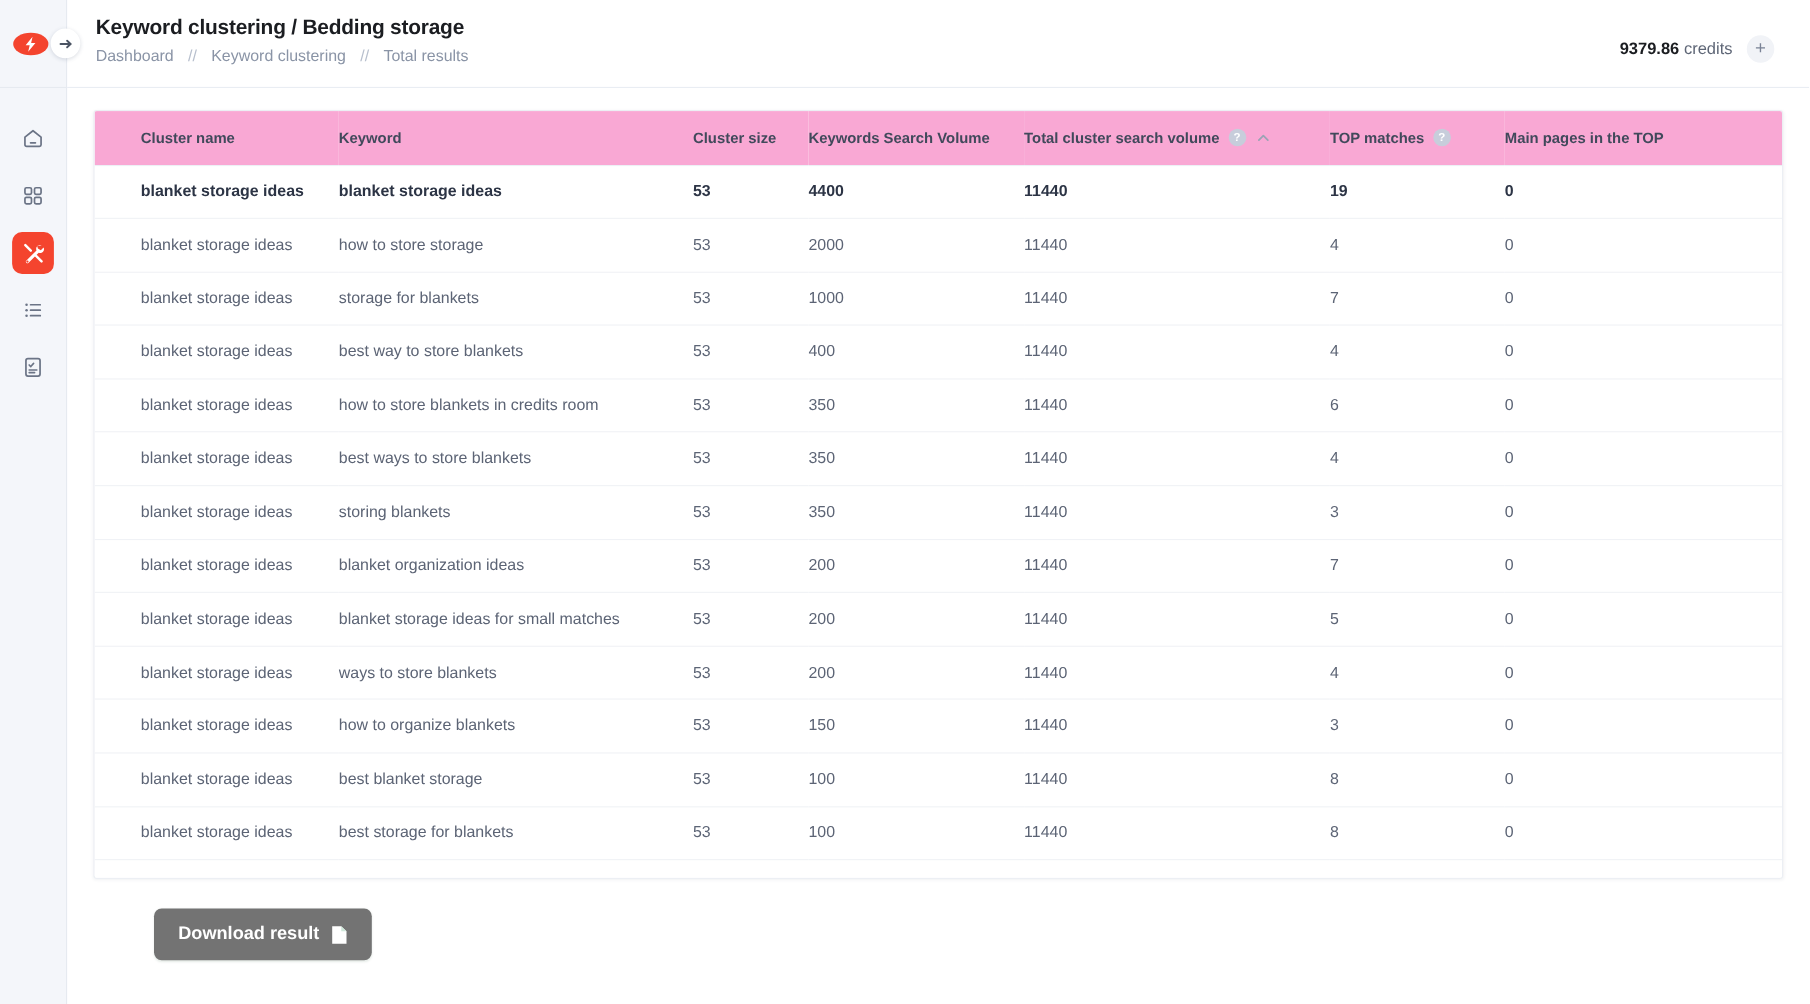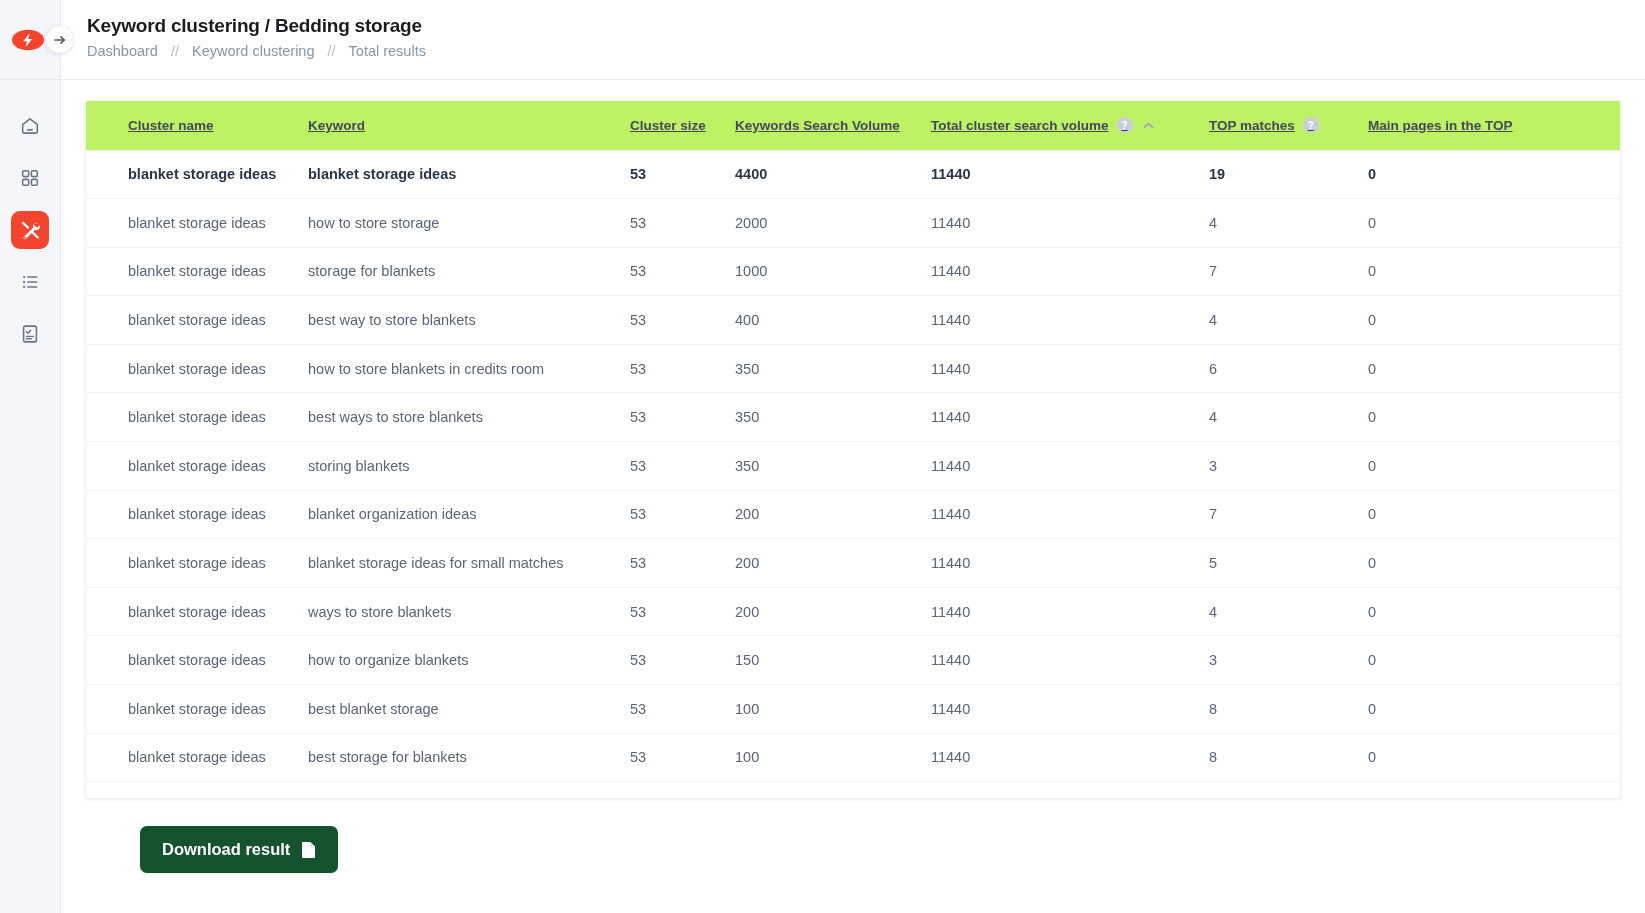--- a/index.html
+++ b/index.html
@@ -190,31 +190,30 @@
     overflow: hidden;
   }
 
   table.results {
     width: 100%;
     border-collapse: collapse;
     table-layout: fixed;
   }
 
   table.results thead th {
-    background: #bef264;
+    background: #f9a8d4;
     font-size: 13.5px;
     font-weight: 700;
     color: #41495b;
     text-align: right;
     padding: 16px 10px 16px 0;
     border-bottom: 1px solid #edf0f5;
     white-space: nowrap;
     vertical-align: middle;
     height: 49px;
-    text-decoration: underline;
   }
 
   .th-inner {
     display: flex;
     align-items: center;
     gap: 8px;
   }
 
   .help-icon {
     width: 16px;
@@ -283,21 +282,21 @@
   }
 
   .footer-actions {
     padding: 27px 24px 0 55px;
   }
 
   .download-btn {
     display: inline-flex;
     align-items: center;
     gap: 11px;
-    background: #14532d;
+    background: #737373;
     color: #ffffff;
     font-size: 16.5px;
     font-weight: 700;
     border: none;
     border-radius: 7px;
     padding: 14px 22px;
     cursor: pointer;
     font-family: "Liberation Sans", sans-serif;
     box-shadow: 0 1px 2px rgba(40,90,60,0.12);
   }
@@ -380,20 +379,27 @@
         <h1 class="page-title">Keyword clustering / Bedding storage</h1>
         <div class="breadcrumb">
           <span class="crumb">Dashboard</span>
           <span class="crumb-sep">//</span>
           <span class="crumb">Keyword clustering</span>
           <span class="crumb-sep">//</span>
           <span class="crumb current">Total results</span>
         </div>
       </div>
 
+      <div class="credits-wrap">
+        <div class="credits-text">
+          <b>9379.86</b>
+          <span>credits</span>
+        </div>
+        <div class="add-credits">+</div>
+      </div>
     </header>
 
     <section class="content">
 
       <div class="table-card">
         <table class="results">
           <colgroup>
             <col class="c-cluster">
               <col class="c-keyword">
               <col class="c-size">

